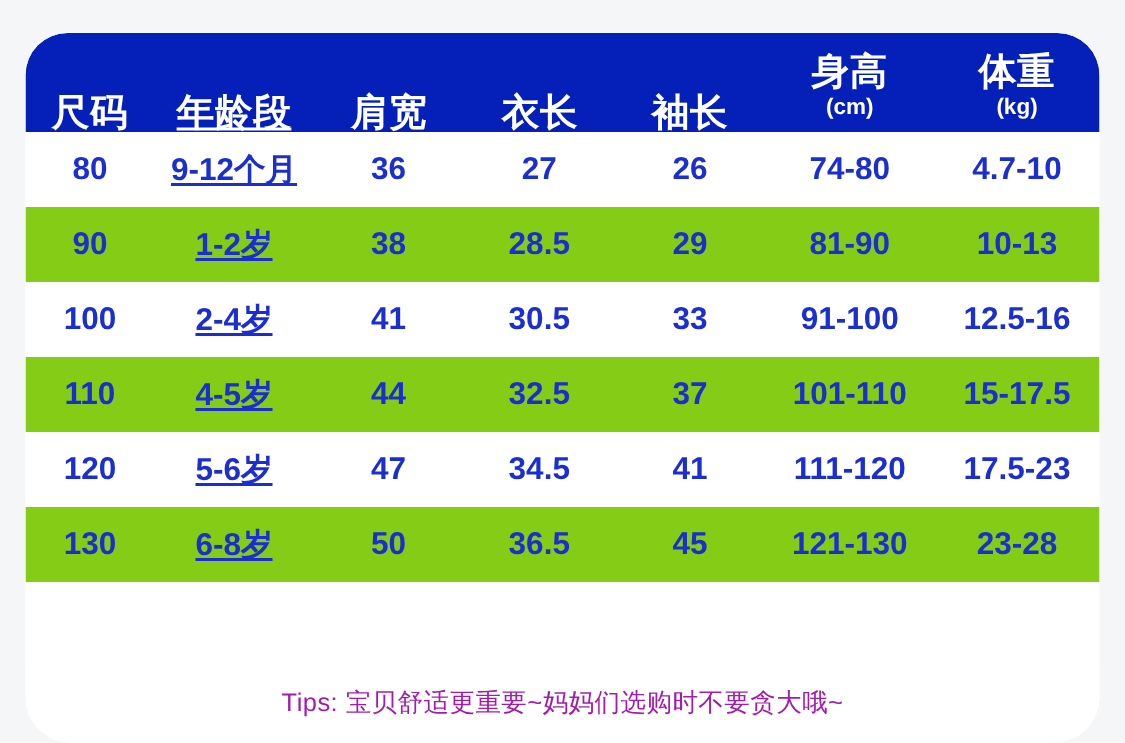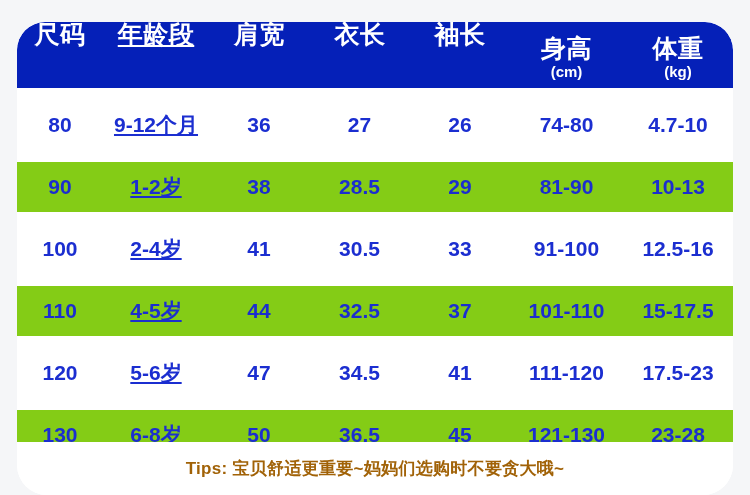--- a/index.html
+++ b/index.html
@@ -36,21 +36,21 @@
     padding-top: 0;
   }
   .chart-header .cell {
     color: #ffffff;
     font-weight: bold;
     font-size: 25px;
     letter-spacing: 0.5px;
     display: flex;
     flex-direction: column;
     align-items: center;
-    justify-content: flex-start;
+    justify-content: flex-end;
     height: 66px;
     line-height: 1.0;
     text-align: center;
   }
   .chart-header .cell.with-unit {
     justify-content: center;
     padding-top: 2px;
   }
   .chart-header .unit {
     font-size: 15px;
@@ -61,21 +61,20 @@
 
   
   .chart-body {
     background: #ffffff;
   }
   .chart-row {
     display: flex;
     align-items: center;
     height: 50px;
     background: #ffffff;
-    margin-top: 12px;
   }
   .chart-row.alt {
     background: #84cc16;
   }
   .chart-row .cell {
     color: #1b2ed0;
     font-weight: bold;
     font-size: 21px;
     text-align: center;
     display: flex;
@@ -100,24 +99,24 @@
     left: 0;
     right: 0;
     top: 420px;
     height: 53px;
     display: flex;
     align-items: center;
     justify-content: center;
     background: #ffffff;
   }
   .chart-footer .tips {
-    color: #a16207;
+    color: #a21caf;
     font-size: 17px;
     letter-spacing: 0.3px;
-    font-weight: bold;
+    font-weight: normal;
   }
 </style>
 </head>
 <body>
 
 <div class="size-chart">
 
   <div class="chart-header">
     <div class="cell col-0">
       <span>尺码</span>

